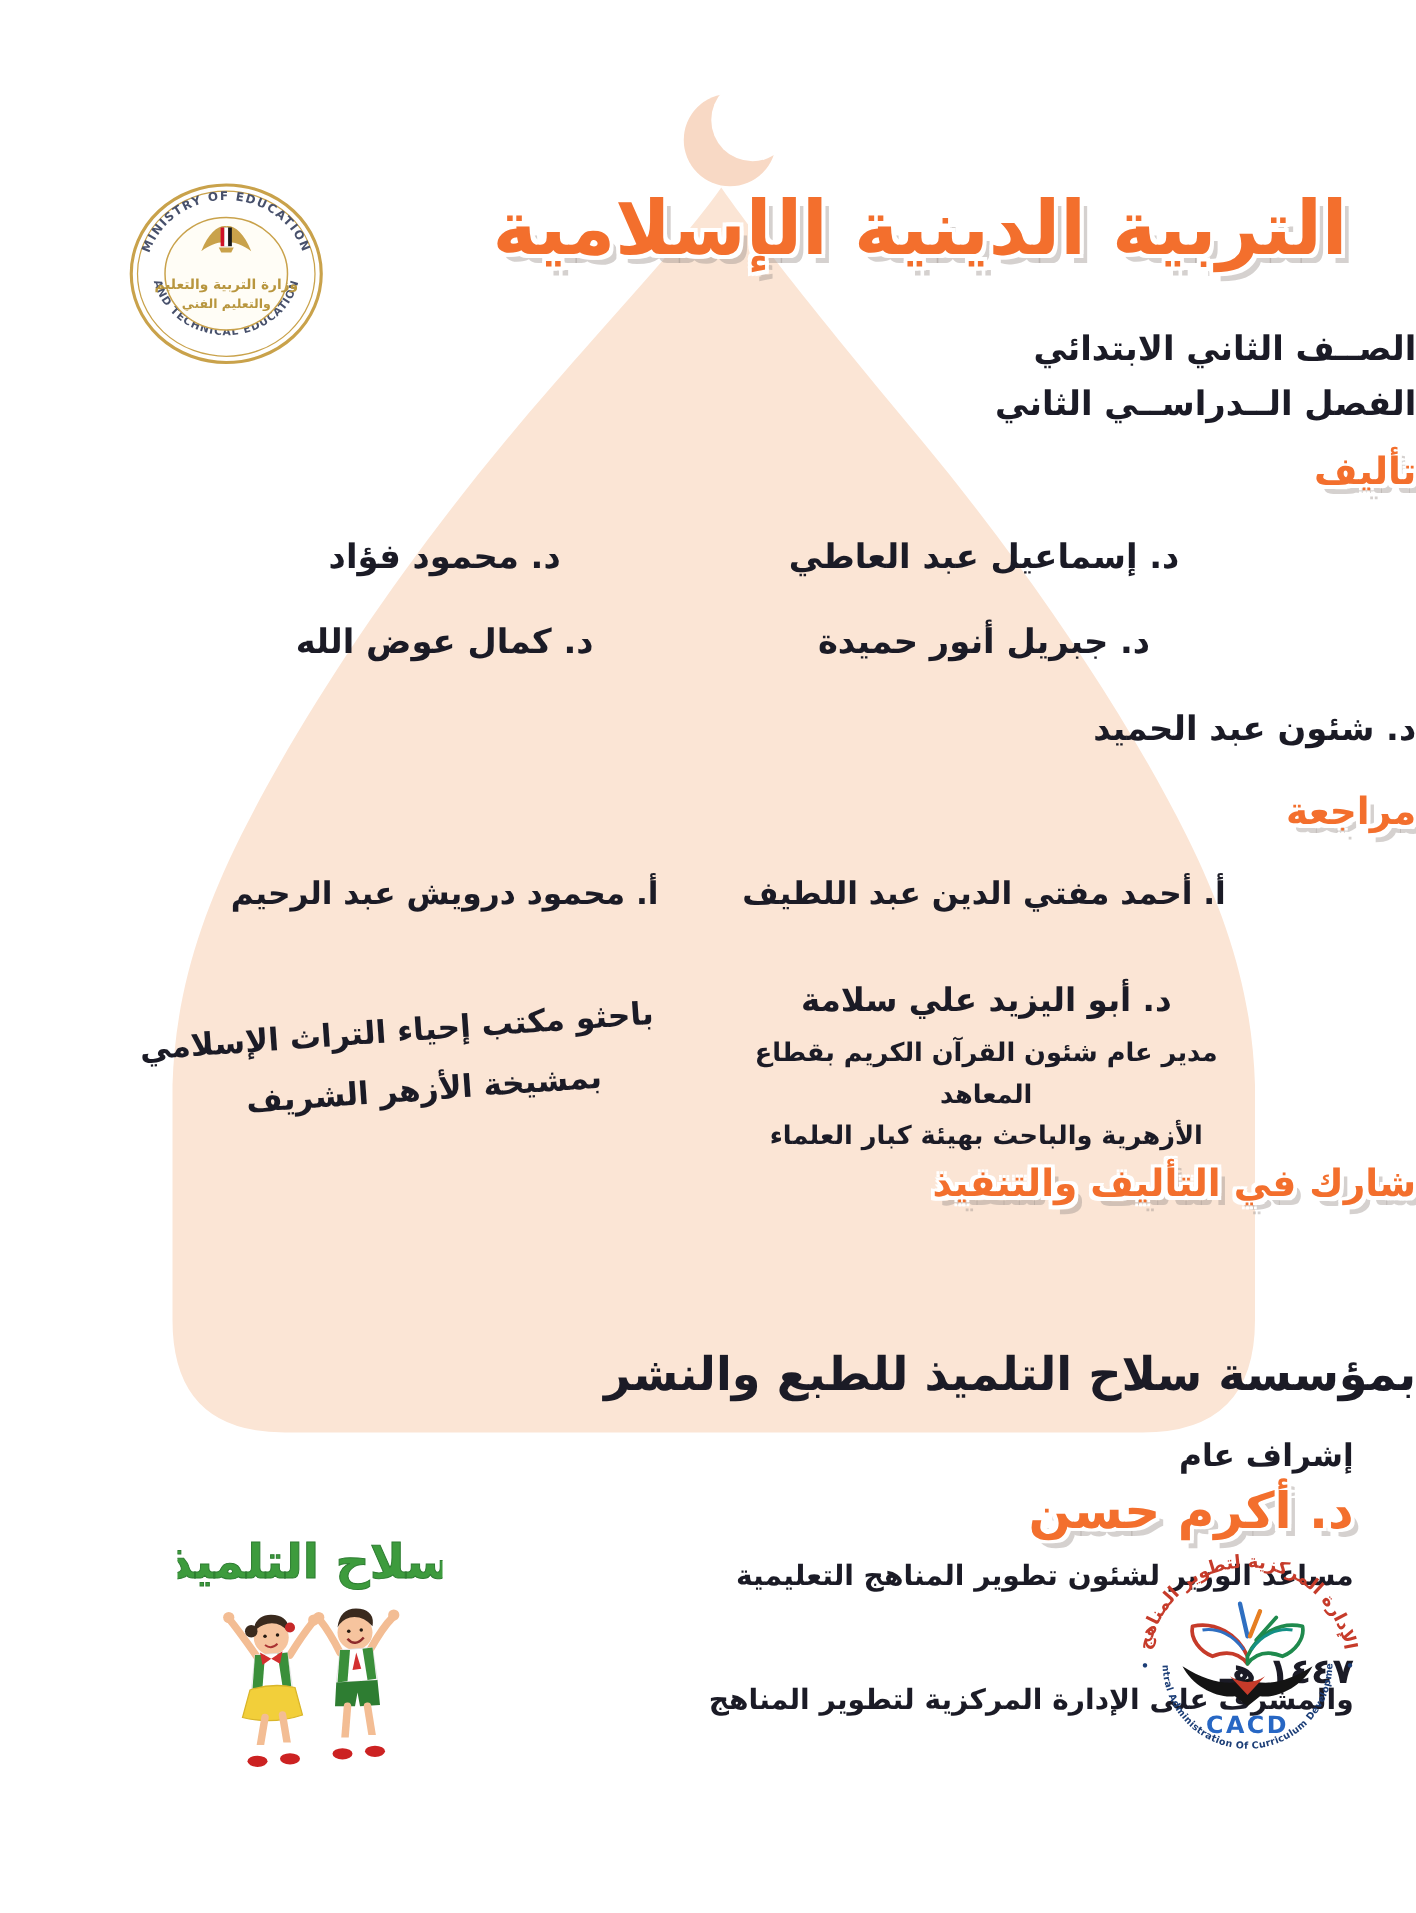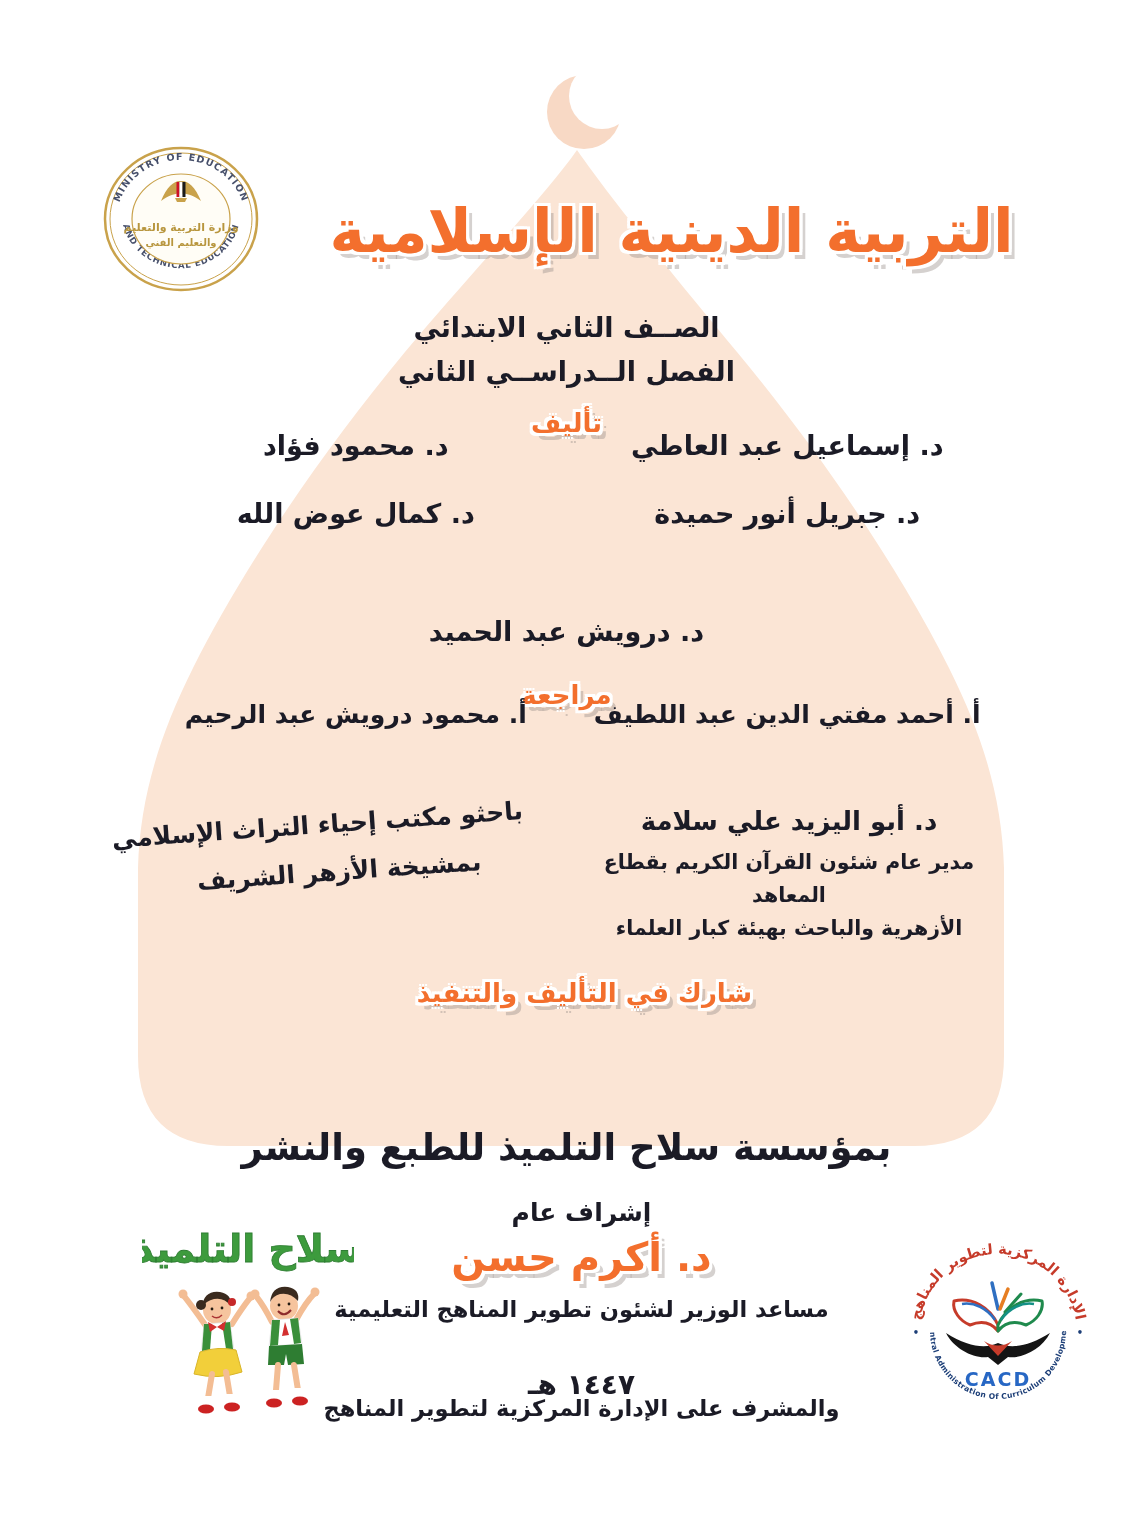--- a/index.html
+++ b/index.html
@@ -7,55 +7,55 @@
     position:relative;
     width:1133px;height:1530px;
     background:#fff;
     overflow:hidden;
     direction:rtl;
     font-family:"DejaVu Sans",sans-serif;
     font-weight:700;
     color:var(--text-dark,#1b1b26);
   }
   .abs{position:absolute;}
-  .ctr{text-align:center;margin-top:48px;}
+  .ctr{}
   svg text{font-family:"DejaVu Sans",sans-serif;}
 
   
   .orange{
     color:var(--accent-orange,#f36f2d);
     text-shadow:
       -3px -3px 0 #fff, 3px -3px 0 #fff, -3px 3px 0 #fff, 3px 3px 0 #fff,
       -3px 0 0 #fff, 3px 0 0 #fff, 0 -3px 0 #fff, 0 3px 0 #fff,
       6px 7px 0 rgba(150,140,135,.4);
   }
 
   .dome-shape{fill:var(--dome-fill,#fbe5d5);}
   .crescent-shape{fill:var(--crescent-fill,#f8d9c5);}
   .crescent-hole{fill:#ffffff;}
 
   #main-title{top:150px;left:265px;right:55px;font-size:60px;letter-spacing:1px;line-height:1.1;}
   #grade-line{top:264px;left:0;right:0;font-size:27px;}
   #semester-line{top:308px;left:0;right:0;font-size:27px;}
 
-  .section-heading{left:0;right:0;font-size:26px;}
+  .section-heading{left:0;right:0;font-size:30px;}
   #authoring-heading{top:360px;}
   #review-heading{top:632px;}
   #participation-heading{top:930px;padding-left:36px;}
 
   .two-col{left:140px;right:130px;display:grid;grid-template-columns:1fr 1fr;}
   .two-col > div{text-align:center;font-size:27px;white-space:nowrap;}
   #authors-row1{top:430px;}
   #authors-row2{top:498px;}
   #review-row1{top:700px;}
   #review-row1 > div{font-size:25px;}
   #author-center{top:568px;left:0;right:0;font-size:27px;}
 
   #reviewer-block{top:786px;left:595px;right:150px;text-align:center;}
-  #reviewer-name{font-size:26px;margin-bottom:10px;margin-top:20px;}
+  #reviewer-name{font-size:26px;margin-bottom:10px;}
   .reviewer-title{font-size:20.5px;line-height:1.6;}
 
   #azhar-block{top:800px;left:150px;right:608px;text-align:center;transform:rotate(-4deg);}
   .azhar-line{font-size:25px;line-height:1.9;white-space:nowrap;}
 
   #participation-line1{top:1020px;left:0;right:0;font-size:27px;}
   #participation-line2{top:1078px;left:0;right:0;font-size:37px;}
 
   #supervision-label{top:1150px;left:80px;right:50px;font-size:25px;}
   #supervisor-name{top:1186px;left:80px;right:50px;font-size:40px;}
@@ -124,21 +124,21 @@
 
   <div id="authoring-heading" class="abs ctr orange section-heading">تأليف</div>
   <div id="authors-row1" class="abs two-col">
     <div>د. إسماعيل عبد العاطي</div>
     <div>د. محمود فؤاد</div>
   </div>
   <div id="authors-row2" class="abs two-col">
     <div>د. جبريل أنور حميدة</div>
     <div>د. كمال عوض الله</div>
   </div>
-  <div id="author-center" class="abs ctr">د. درويش عبد الحميد</div>
+  <div id="author-center" class="abs ctr">د. شئون عبد الحميد</div>
 
   <div id="review-heading" class="abs ctr orange section-heading">مراجعة</div>
   <div id="review-row1" class="abs two-col">
     <div>أ. أحمد مفتي الدين عبد اللطيف</div>
     <div>أ. محمود درويش عبد الرحيم</div>
   </div>
   <div id="reviewer-block" class="abs">
     <div id="reviewer-name">د. أبو اليزيد علي سلامة</div>
     <div class="reviewer-title">مدير عام شئون القرآن الكريم بقطاع المعاهد</div>
     <div class="reviewer-title">الأزهرية والباحث بهيئة كبار العلماء</div>

